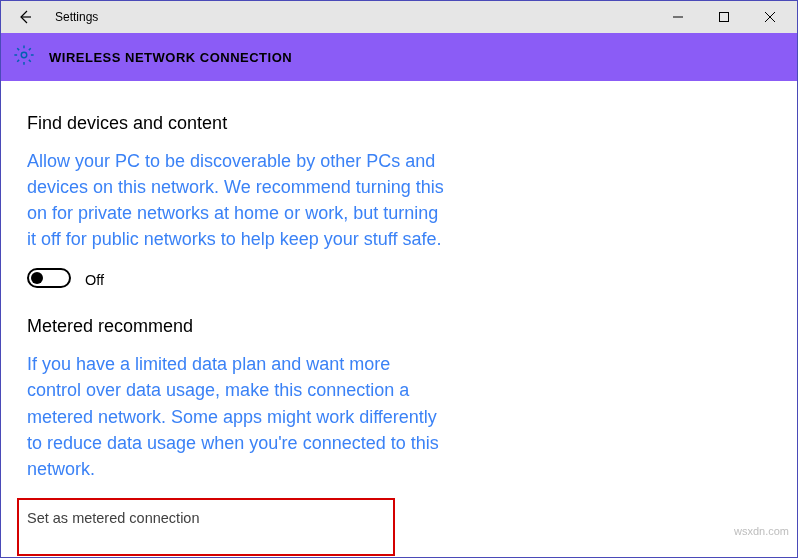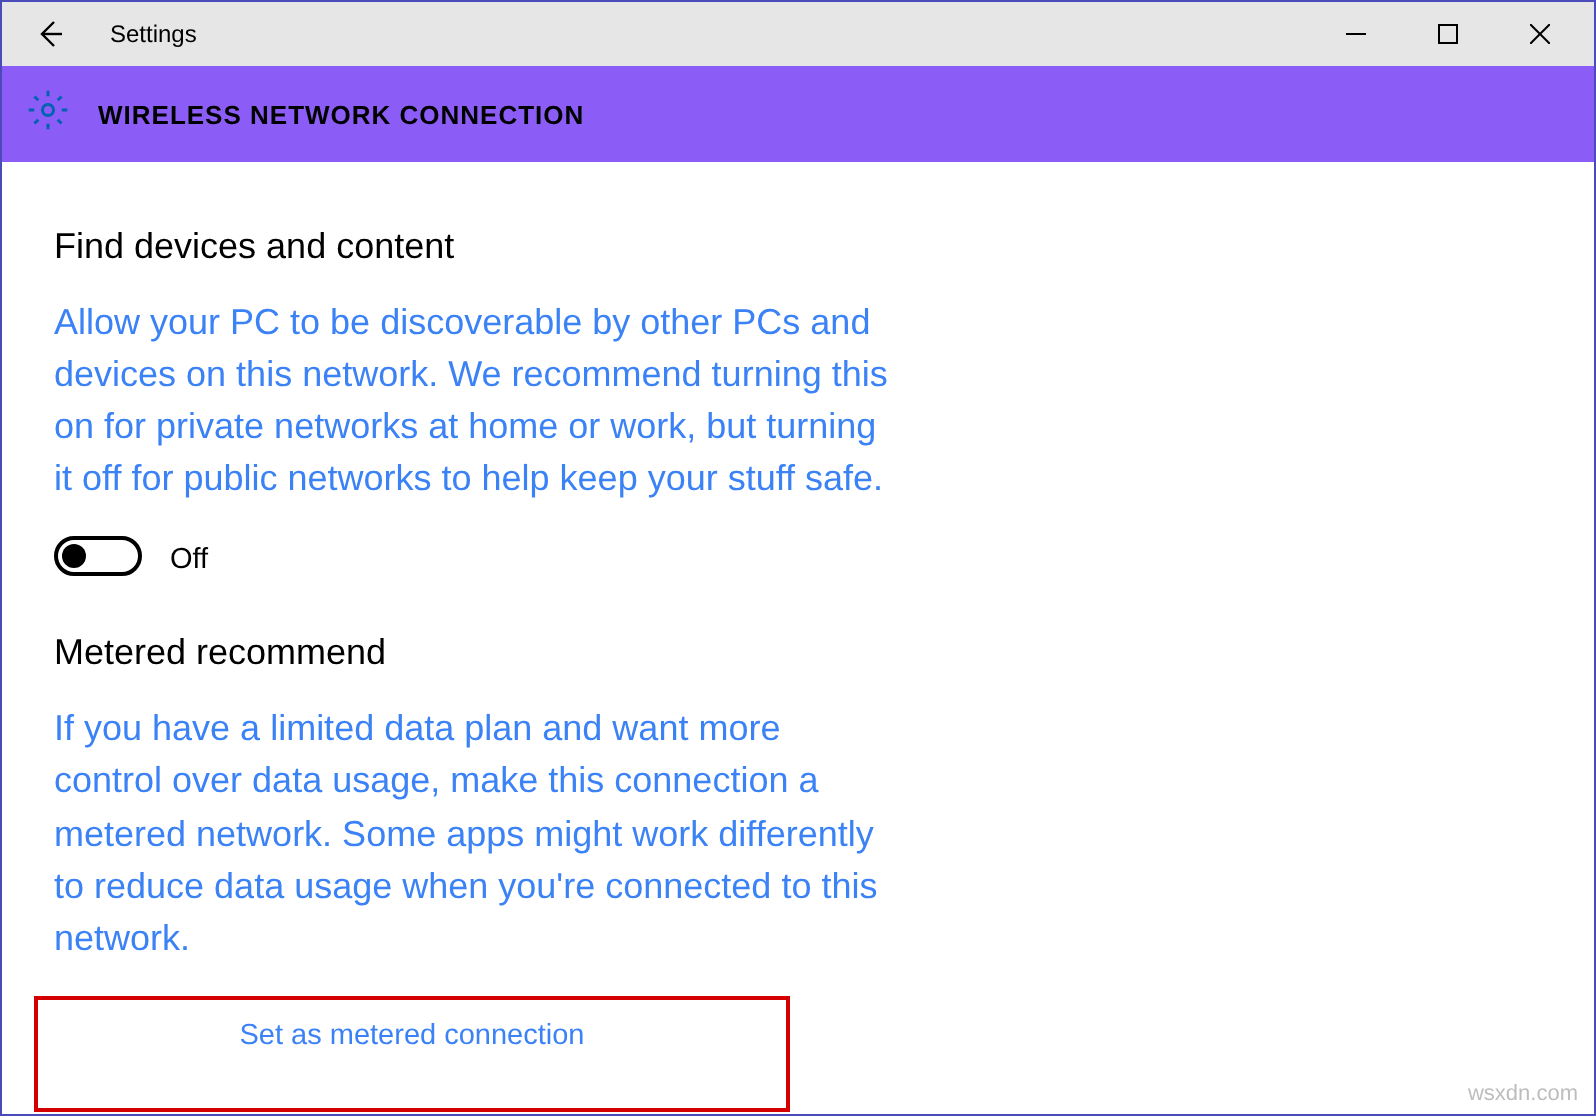--- a/index.html
+++ b/index.html
@@ -125,36 +125,35 @@
     }
     .highlight-box {
       border: 2px solid #d40000;
       padding: 10px 8px 18px 8px;
       margin-left: -10px;
       width: 378px;
       margin-top: 10px;
     }
     .small-label {
       font-size: 14.5px;
-      color: #3b82f6;
+      color: #404040;
       margin-bottom: 10px;
-      text-align: center;
     }
     .second-section {
       margin-top: 28px;
     }
     .properties-heading {
       font-size: 22px;
       font-weight: 400;
       color: #000;
       margin-top: 18px;
     }
     .watermark {
       position: absolute;
-      bottom: 4px;
+      bottom: 20px;
       right: 8px;
       font-size: 11px;
       color: #bdbdbd;
     }
   </style>
 </head>
 <body>
 
 <div class="titlebar">
   <div class="back-btn">

